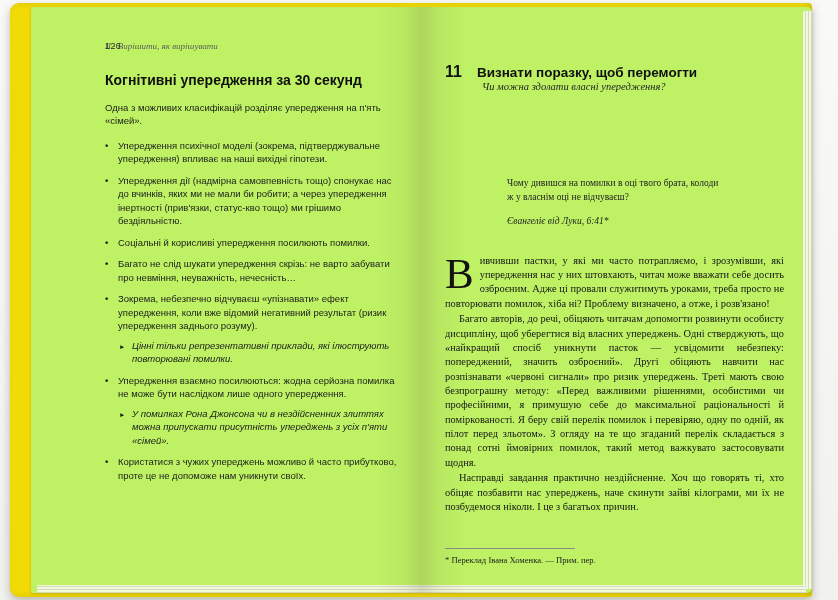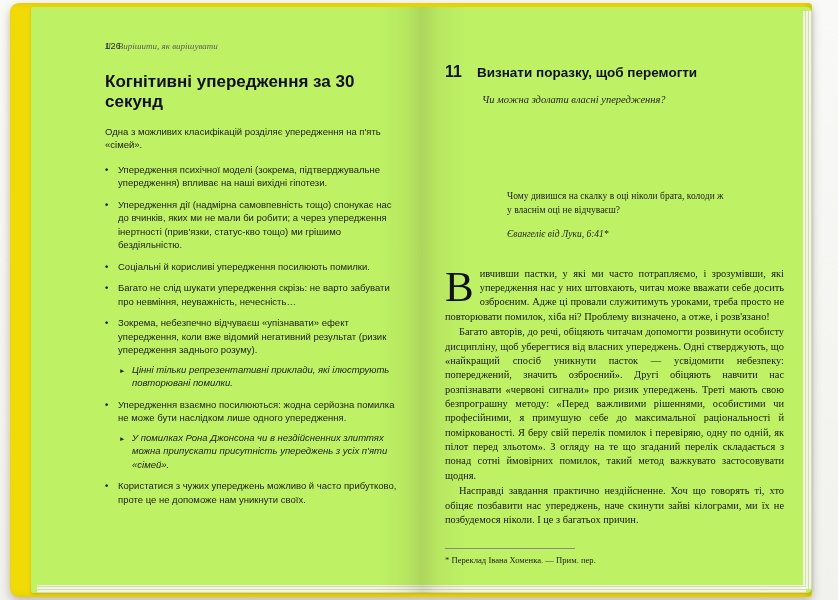--- a/index.html
+++ b/index.html
@@ -53,35 +53,35 @@
   .lp-header { position:relative; height:13px; margin-bottom:18px; }
   .lp-pagenum {
     position:absolute; left:0; top:0;
     font-family:"Liberation Sans", sans-serif; font-size:9px; color:#2e2e2e; letter-spacing:.4px;
   }
   .lp-runhead {
     font-style:italic; font-size:9px; color:#5a5a5a;
   }
   .lp-title {
     font-family:"Liberation Sans", sans-serif; font-weight:bold;
-    font-size:17px; color:#101010; margin-bottom:13px;
+    font-size:14px; color:#101010; margin-bottom:13px;
   }
   .lp-intro {
     font-family:"Liberation Sans", sans-serif; font-size:9.5px;
     line-height:1.42; margin-bottom:11px;
   }
   .list { font-family:"Liberation Sans", sans-serif; font-size:9.5px; line-height:1.42; }
   .li { display:flex; margin-bottom:8px; }
   .li .marker { flex:0 0 13px; width:13px; font-weight:bold; }
   .li.sub { padding-left:14px; font-style:italic; margin-top:-2px; }
   .li.sub .marker { font-size:6.5px; padding-top:3px; font-weight:normal; }
   .b { font-weight:normal; }
 
   
-  .chapter-head { display:flex; align-items:baseline; gap:15px; margin-bottom:13px; }
+  .chapter-head { display:flex; align-items:baseline; gap:15px; }
   .ch-num   { font-family:"Liberation Sans", sans-serif; font-weight:bold; font-size:16px; color:#101010; }
   .ch-title { font-family:"Liberation Sans", sans-serif; font-weight:bold; font-size:13.5px; color:#101010; }
   .ch-sub   { font-style:italic; font-size:10.5px; margin-left:37px; color:#222; }
   .epigraph { margin:84px 58px 0 62px; font-size:9.5px; line-height:1.5; color:#222; }
   .epi-src  { font-style:italic; margin-top:9px; }
   .body-text {
     margin-top:26px; font-size:10.4px; line-height:1.38;
     text-align:justify; color:#161616;
   }
   .body-text p + p { text-indent:14px; margin-top:1px; }
@@ -150,21 +150,21 @@
     </div>
 
     <div class="page right">
       <div class="chapter-head">
         <span class="ch-num">11</span>
         <span class="ch-title">Визнати поразку, щоб перемогти</span>
       </div>
       <div class="ch-sub">Чи можна здолати власні упередження?</div>
 
       <div class="epigraph">
-        <div class="epi-text">Чому дивишся на скалку в оці ніколи брата, колоди ж у власнім оці не відчуваєш?</div>
+        <div class="epi-text">Чому дивишся на помилки в оці твого брата, колоди ж у власнім оці не відчуваєш?</div>
         <div class="epi-src">Євангеліє від Луки, 6:41*</div>
       </div>
 
       <div class="body-text">
         <p><span class="dropcap">В</span><span>ивчивши пастки, у які ми часто потрапляємо, і зрозумівши, які упередження нас у них штовхають, читач може вважати себе досить озброєним. Адже ці провали служитимуть уроками, треба просто не повторювати помилок, хіба ні? Проблему визначено, а отже, і розв'язано!</span></p>
         <p>Багато авторів, до речі, обіцяють читачам допомогти розвинути особисту дисципліну, щоб уберегтися від власних упереджень. Одні стверджують, що «найкращий спосіб уникнути пасток — усвідомити небезпеку: попереджений, значить озброєний». Другі обіцяють навчити нас розпізнавати «червоні сигнали» про ризик упереджень. Треті мають свою безпрограшну методу: «Перед важливими рішеннями, особистими чи професійними, я примушую себе до максимальної раціональності й поміркованості. Я беру свій перелік помилок і перевіряю, одну по одній, як пілот перед зльотом». З огляду на те що згаданий перелік складається з понад сотні ймовірних помилок, такий метод важкувато застосовувати щодня.</p>
         <p>Насправді завдання практично нездійсненне. Хоч що говорять ті, хто обіцяє позбавити нас упереджень, наче скинути зайві кілограми, ми їх не позбудемося ніколи. І це з багатьох причин.</p>
       </div>
 
       <div class="footnote">

